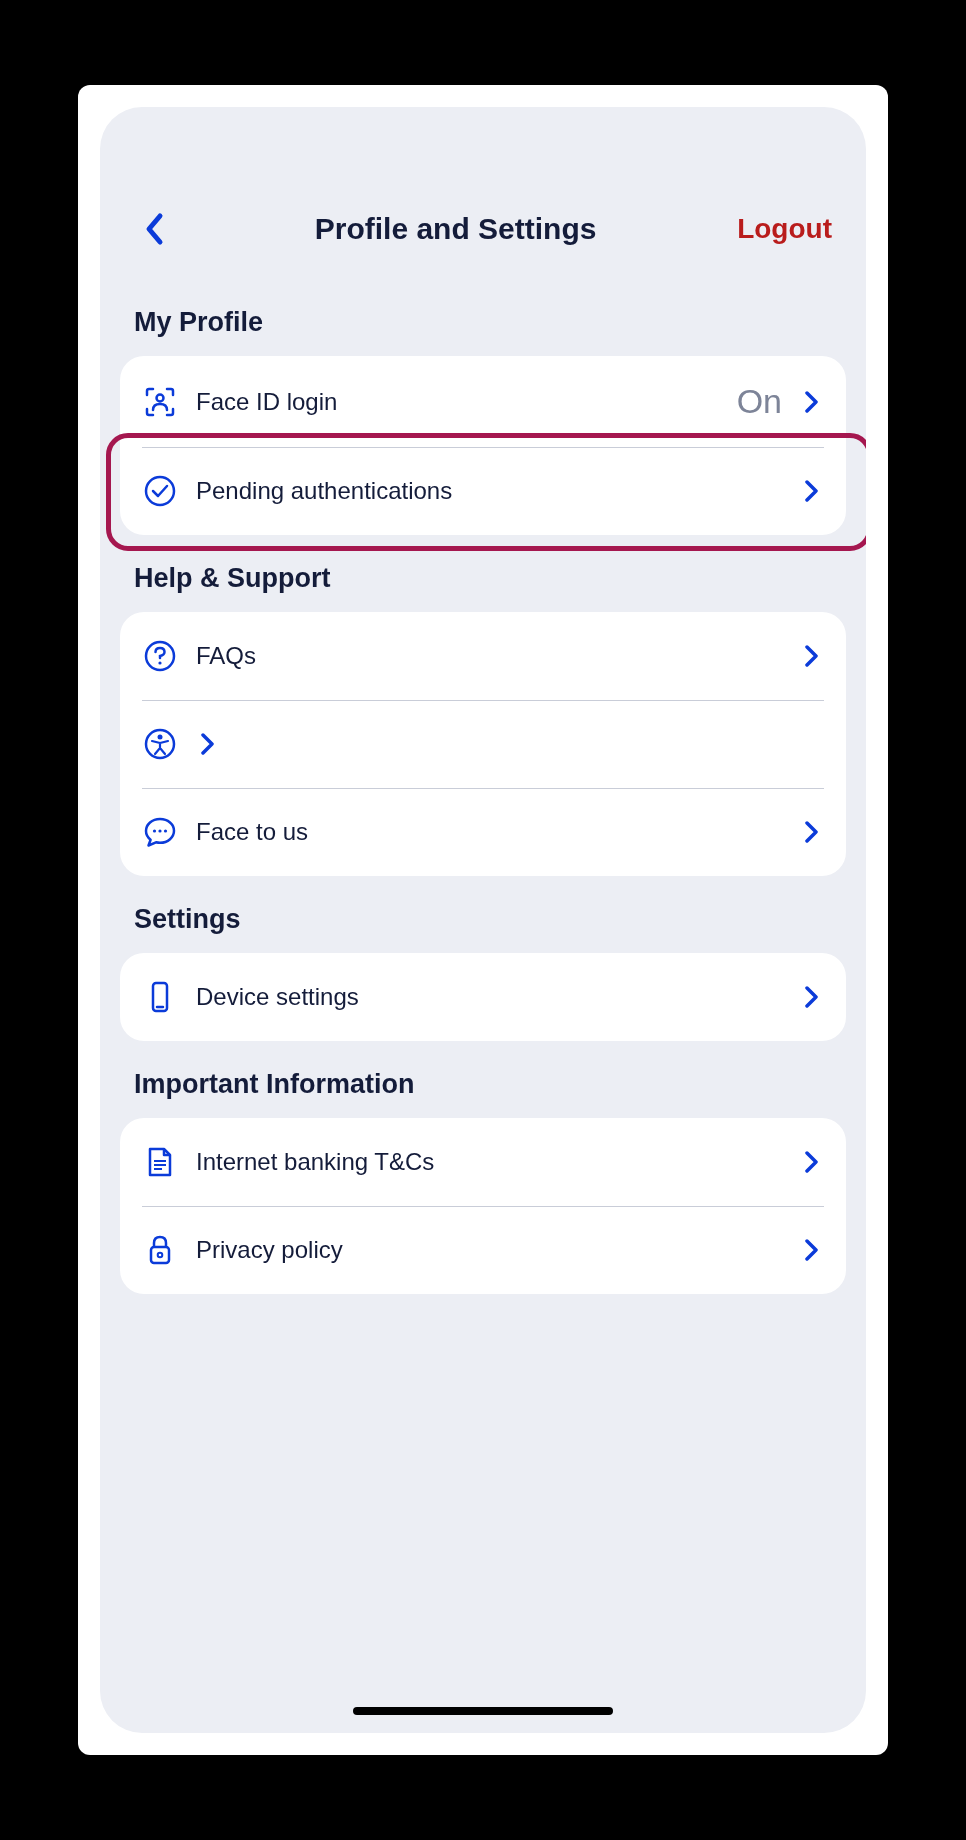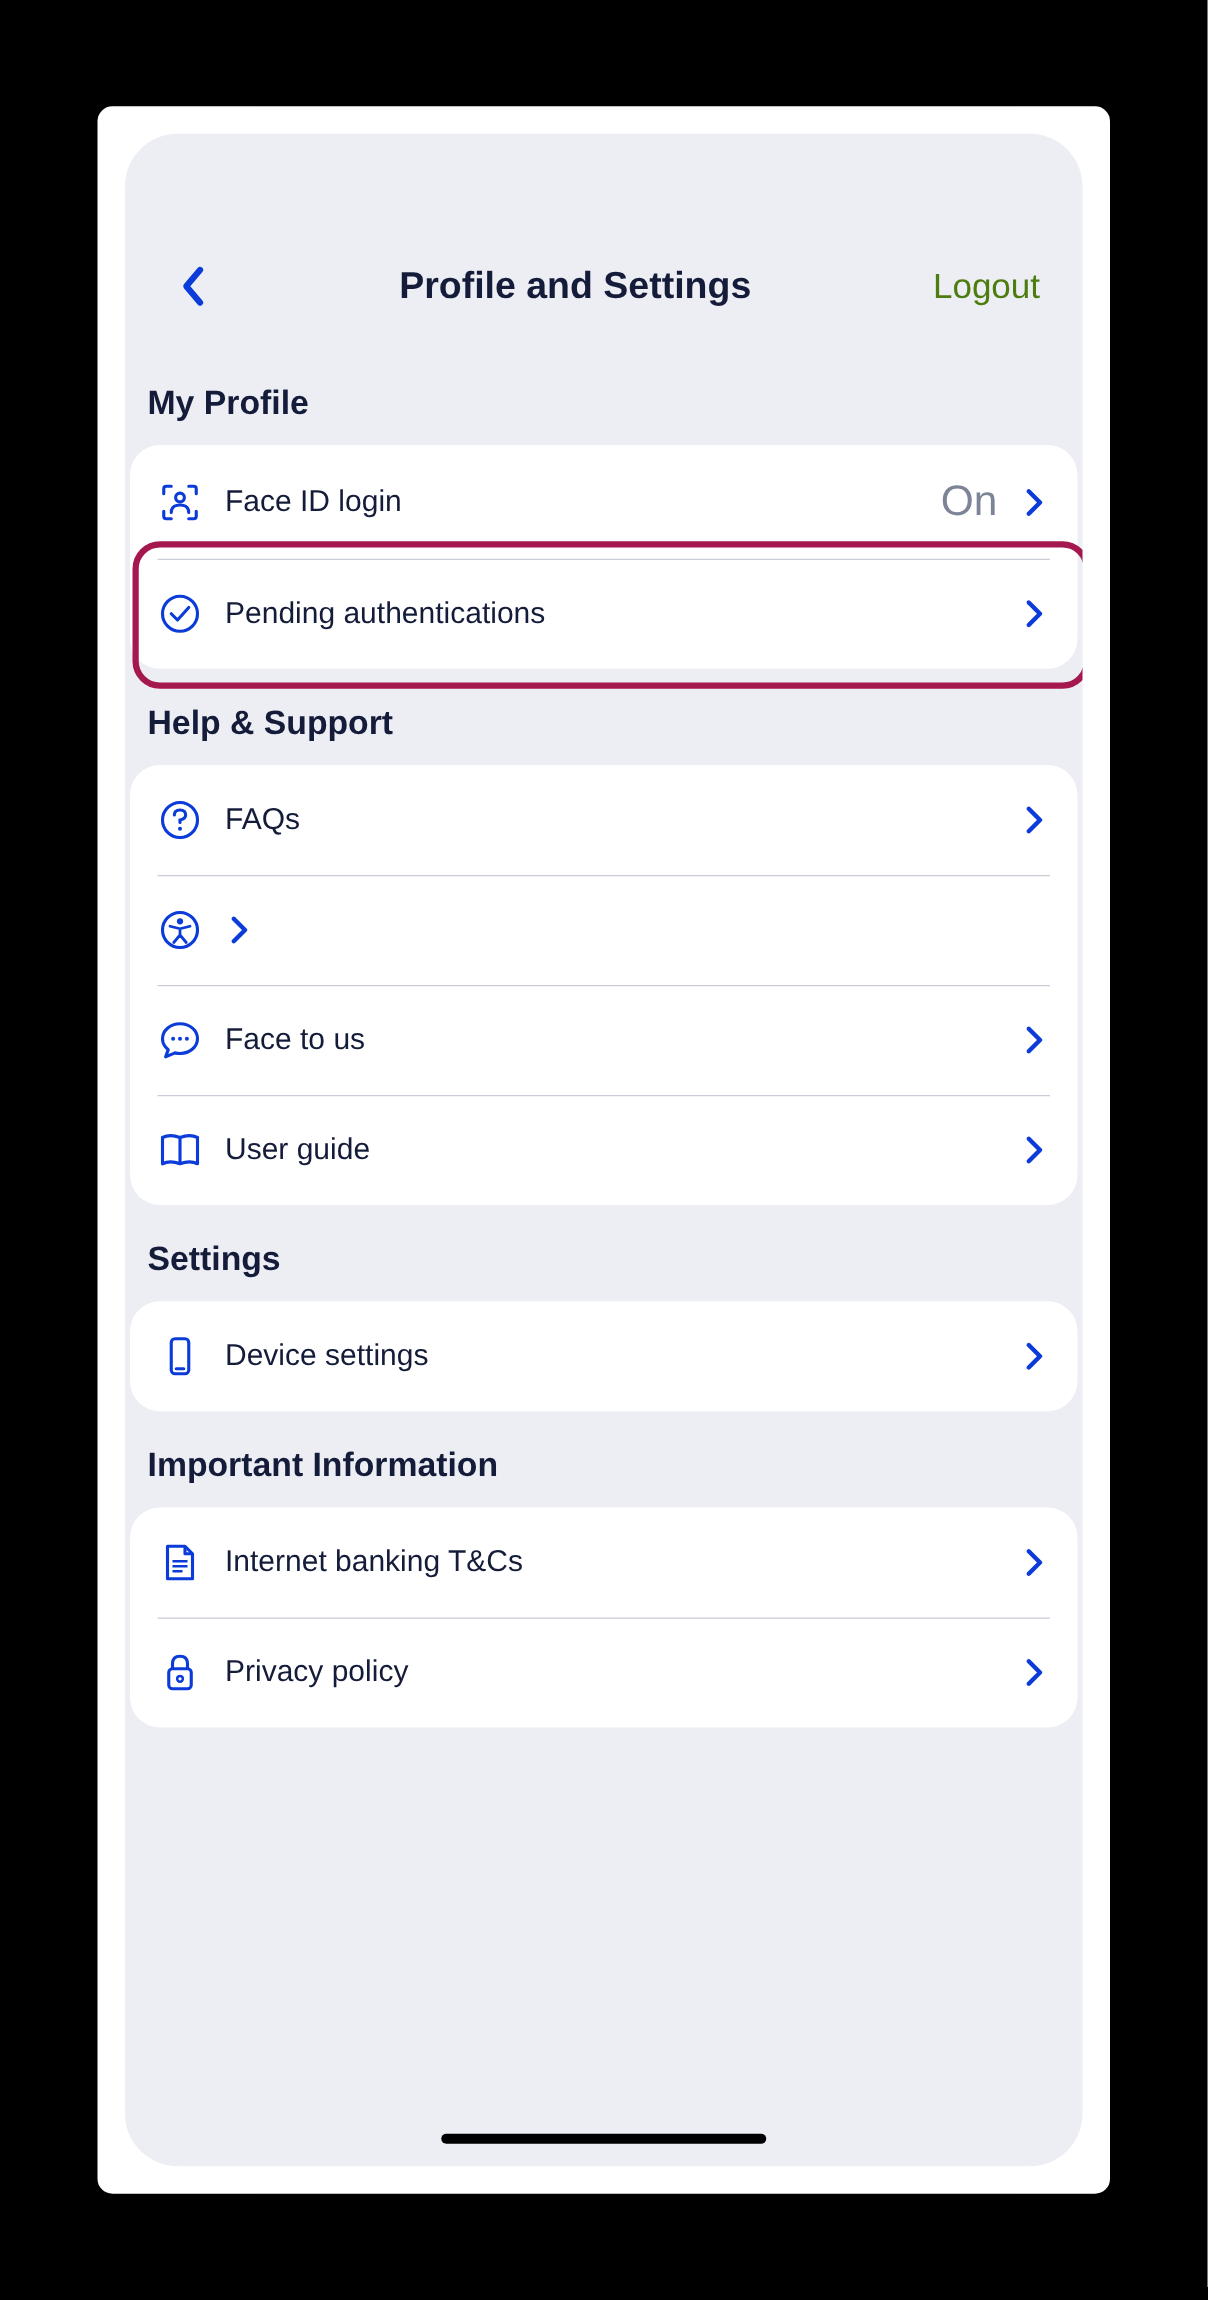--- a/index.html
+++ b/index.html
@@ -46,27 +46,27 @@
     }
     .header-title {
       font-size: 30px;
       font-weight: 700;
       color: #141c3a;
       flex: 1;
       text-align: center;
     }
     .logout {
       font-size: 28px;
-      font-weight: 400;
-      color: #4d7c0f;
+      font-weight: 700;
+      color: #b91c1c;
       text-align: right;
     }
     .content {
       flex: 1;
-      padding: 0 4px;
+      padding: 0 20px;
       overflow-y: hidden;
     }
     .section-title {
       font-size: 27px;
       font-weight: 700;
       color: #141c3a;
       padding: 28px 14px 18px 14px;
     }
     .card {
       background: #fff;
@@ -232,33 +232,20 @@
               <circle cx="22.5" cy="16" r="1.6" fill="#0b3bd9"></circle>
             </svg>
           </div>
           <div class="row-label">Face to us</div>
           <div class="chevron">
             <svg width="14" height="24" viewBox="0 0 14 24">
                 <path d="M2 3 L11 12 L2 21" stroke="#0b3bd9" stroke-width="3.5" fill="none" stroke-linecap="round" stroke-linejoin="round"></path>
               </svg>
           </div>
         </div>
-        <div class="row">
-          <div class="row-icon">
-            <svg width="34" height="34" viewBox="0 0 34 34">
-              <path d="M3 7 Q9 4 17 7 V28 Q9 25 3 28 Z M17 7 Q25 4 31 7 V28 Q25 25 17 28" stroke="#0b3bd9" stroke-width="2.5" fill="none" stroke-linejoin="round"></path>
-            </svg>
-          </div>
-          <div class="row-label">User guide</div>
-          <div class="chevron">
-            <svg width="14" height="24" viewBox="0 0 14 24">
-                <path d="M2 3 L11 12 L2 21" stroke="#0b3bd9" stroke-width="3.5" fill="none" stroke-linecap="round" stroke-linejoin="round"></path>
-              </svg>
-          </div>
-        </div>
       </div>
 
       <div class="section-title">Settings</div>
       <div class="card">
         <div class="row">
           <div class="row-icon">
             <svg width="34" height="34" viewBox="0 0 34 34">
               <rect x="10" y="3" width="14" height="28" rx="3" stroke="#0b3bd9" stroke-width="2.5" fill="none"></rect>
               <line x1="14" y1="27" x2="20" y2="27" stroke="#0b3bd9" stroke-width="2.5" stroke-linecap="round"></line>
             </svg>

